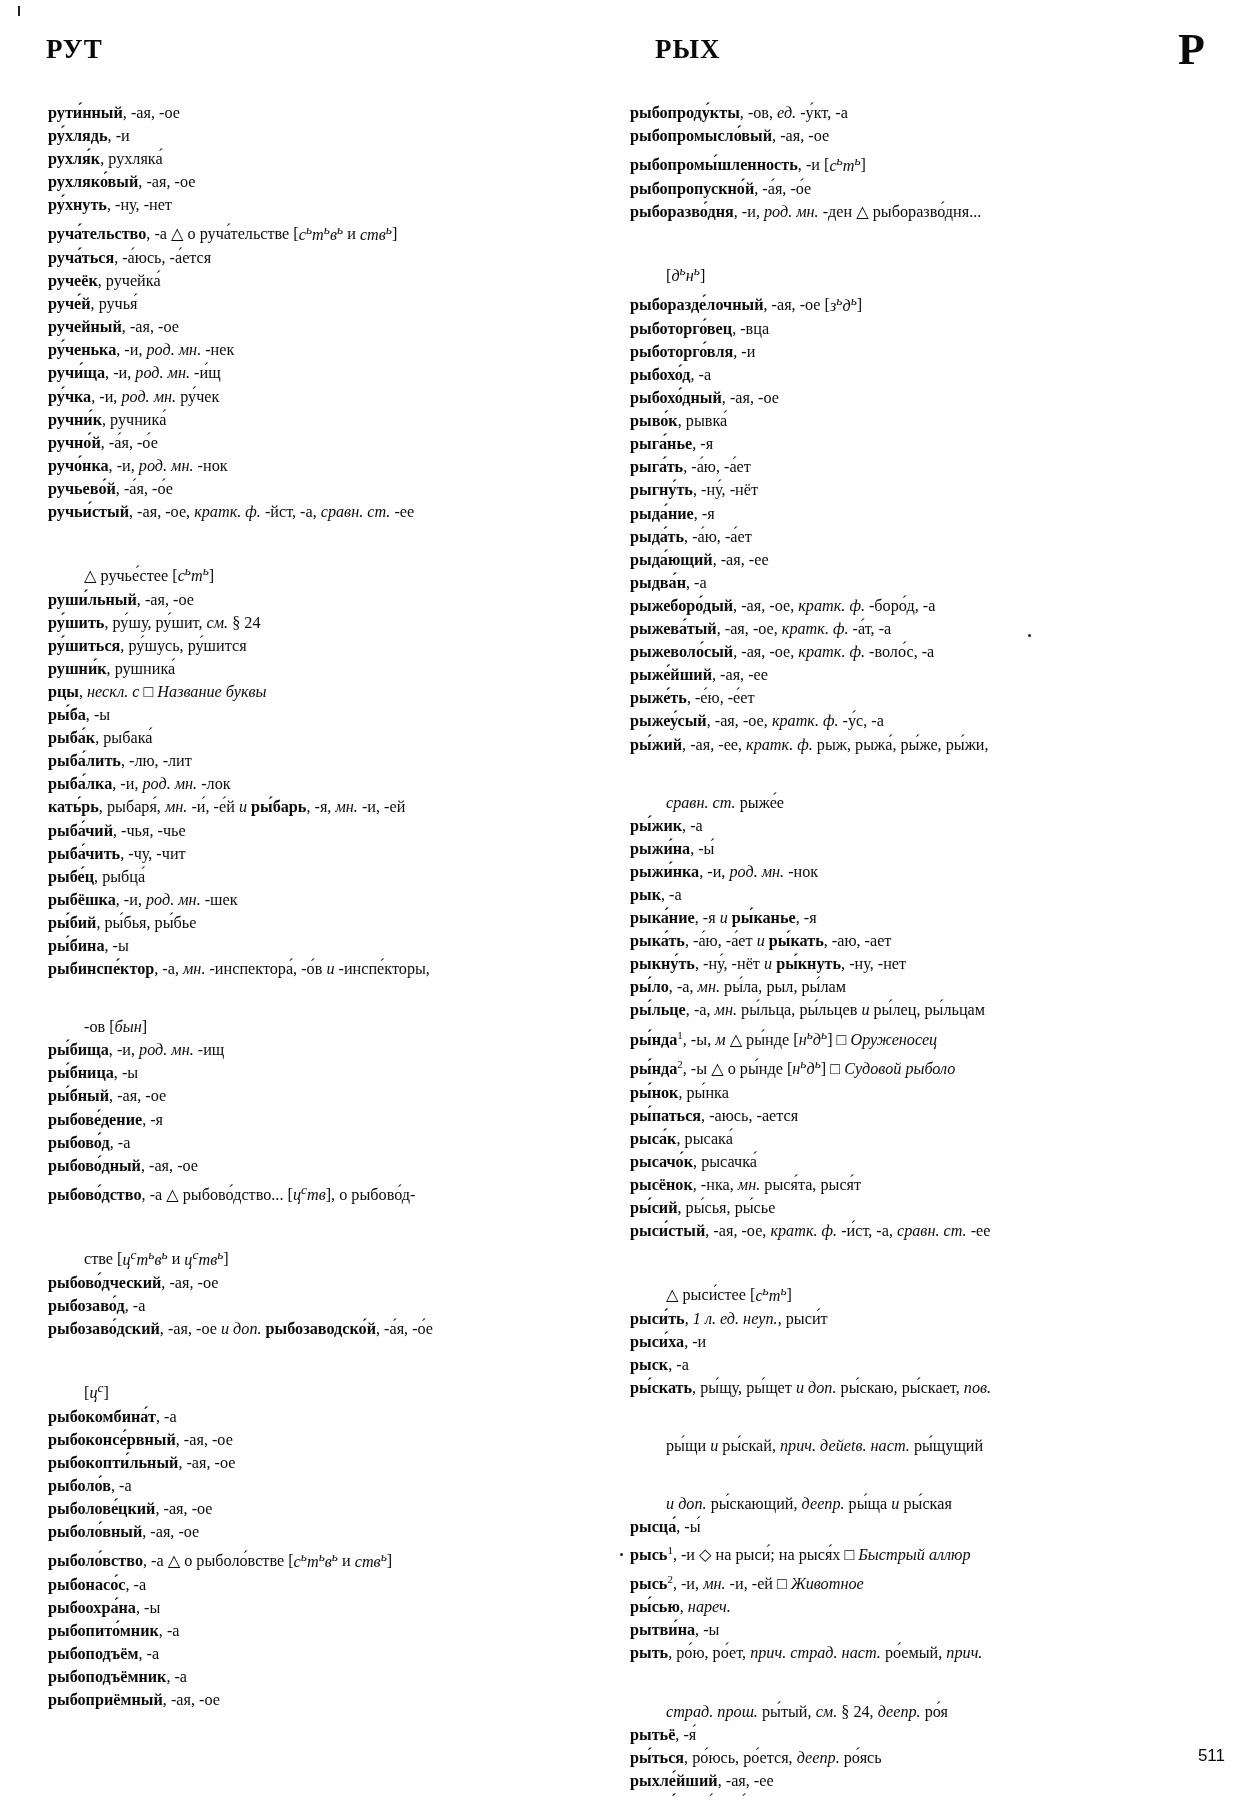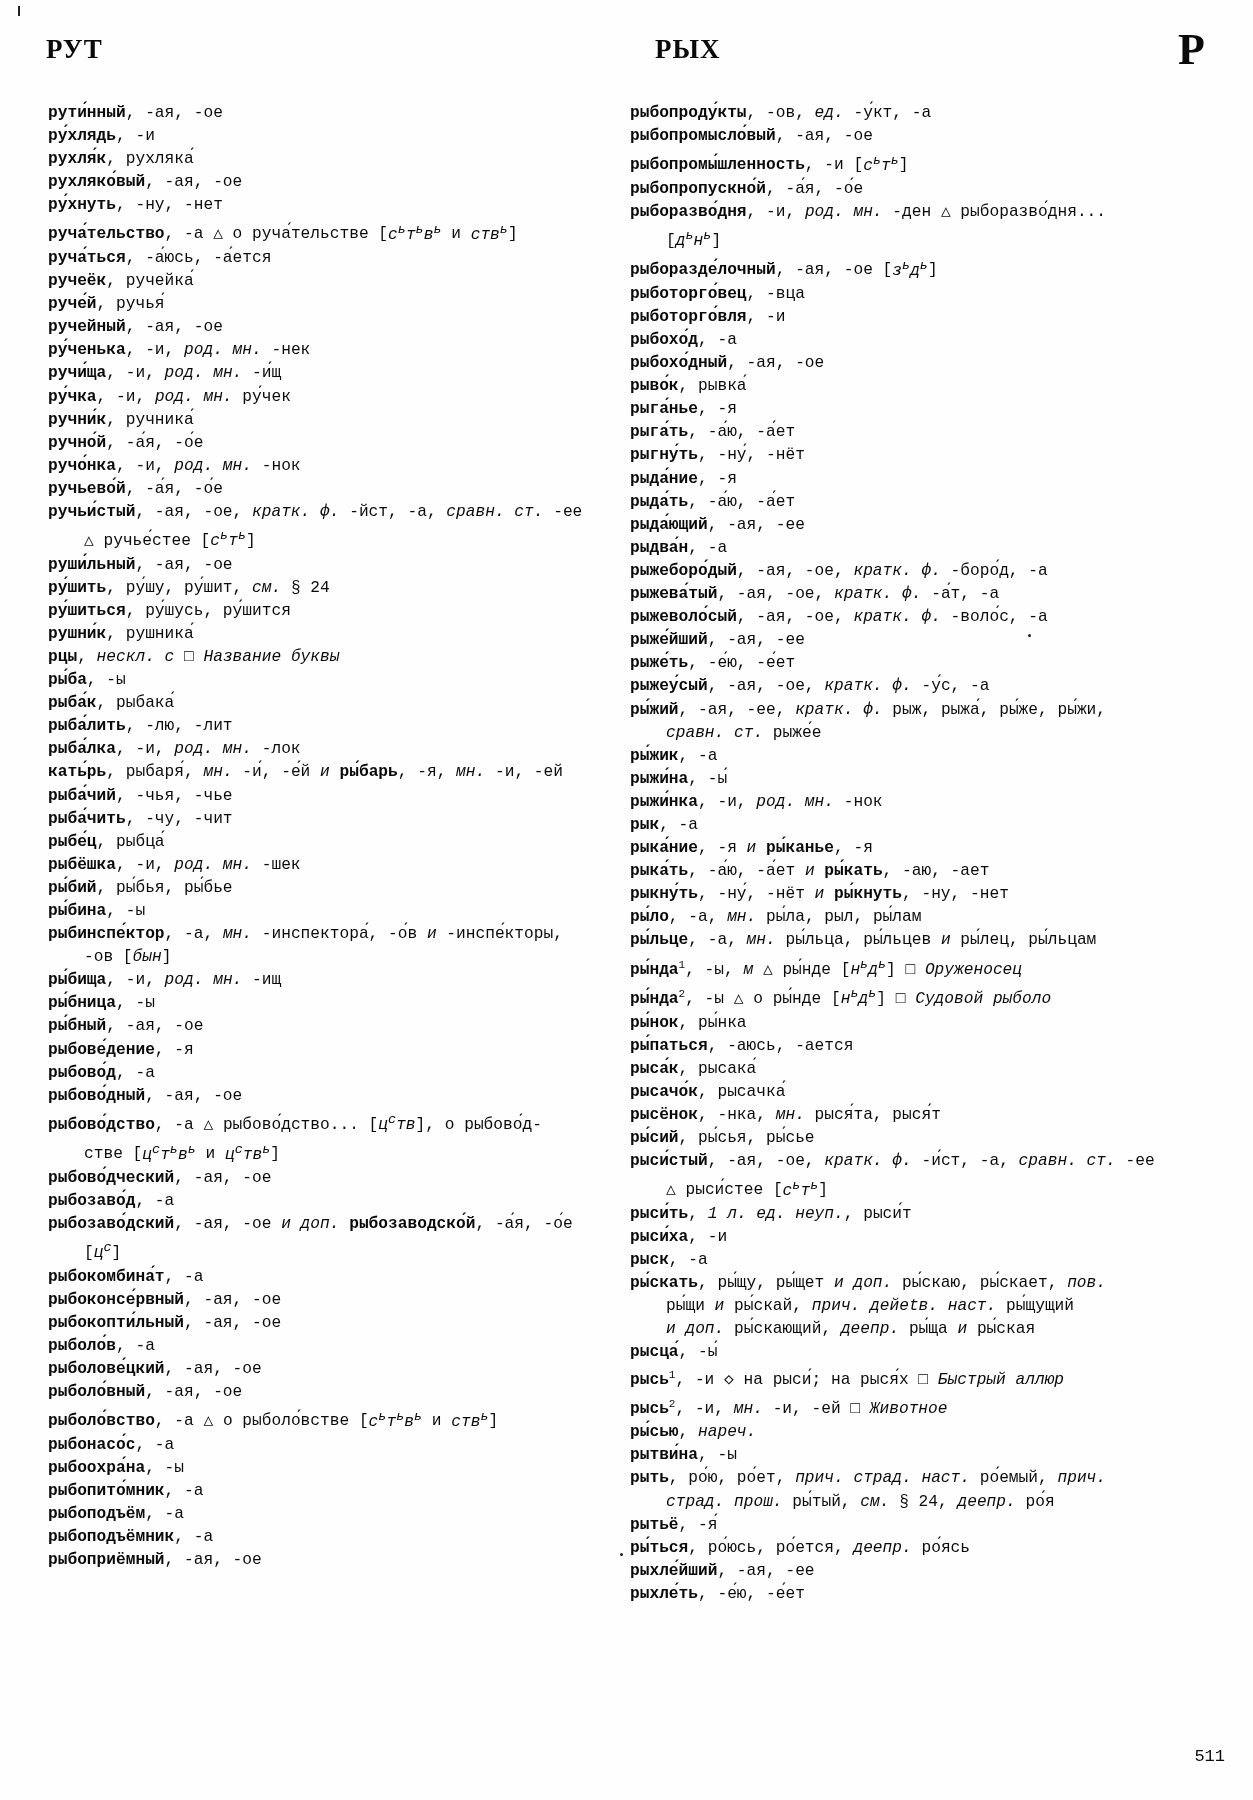--- a/index.html
+++ b/index.html
@@ -49,45 +49,45 @@
   }
   .columns {
     position: absolute;
     top: 102px;
     left: 0;
     width: 1253px;
   }
   .col {
     position: absolute;
     top: 0;
-    font-family: Liberation Mono, monospace;
   }
   .col-left { left: 48px; width: 560px; }
   .col-right { left: 630px; width: 570px; }
 
   .entry {
     font-size: 16.2px;
     line-height: 23.1px;
     margin: 0;
     padding: 0;
     text-indent: 0;
     white-space: normal;
   }
   .entry.cont {
     padding-left: 36px;
+    margin-top: 35px;
   }
   .entry b { font-weight: bold; }
   .entry i { font-style: italic; }
 
   .footer {
     position: absolute;
     right: 52px;
     bottom: 34px;
     font-size: 17px;
-    font-family: Liberation Mono, monospace;
+    font-family: Liberation Sans, sans-serif;
   }
   .speck {
     position: absolute;
     background: #222;
     width: 3px;
     height: 3px;
     border-radius: 50%;
   }
   .sup { font-size: 0.68em; vertical-align: super; }
 </style>

